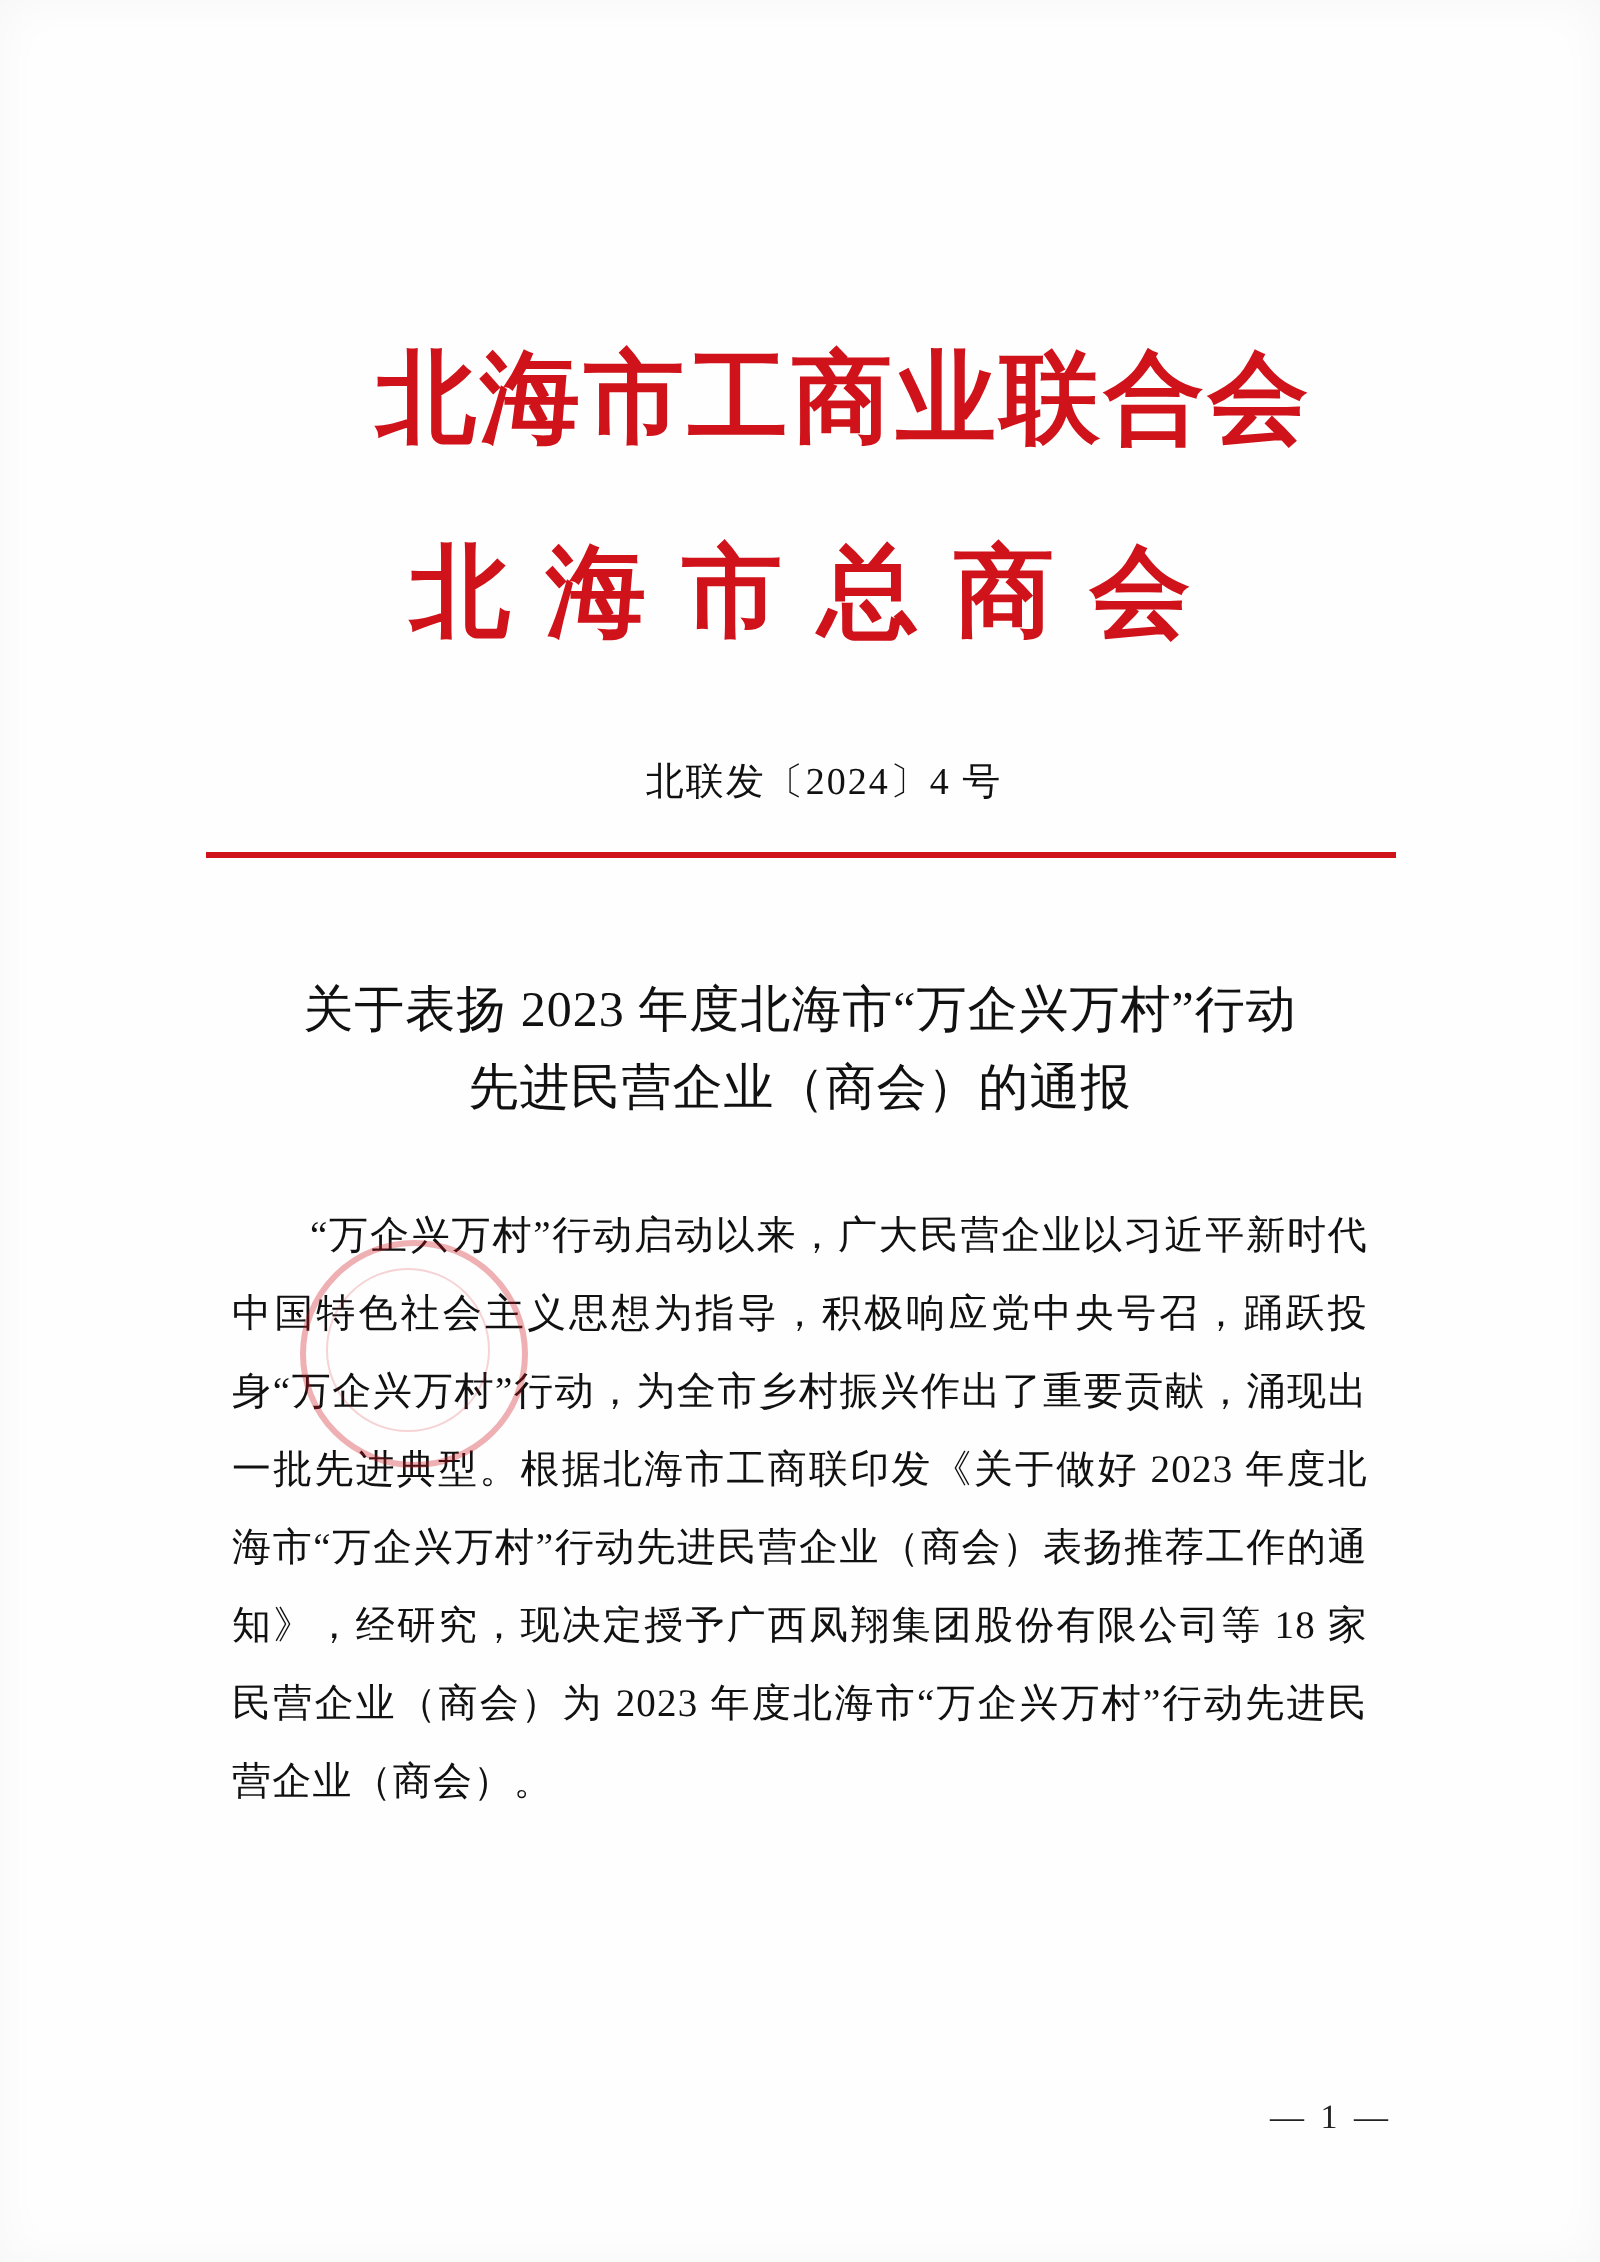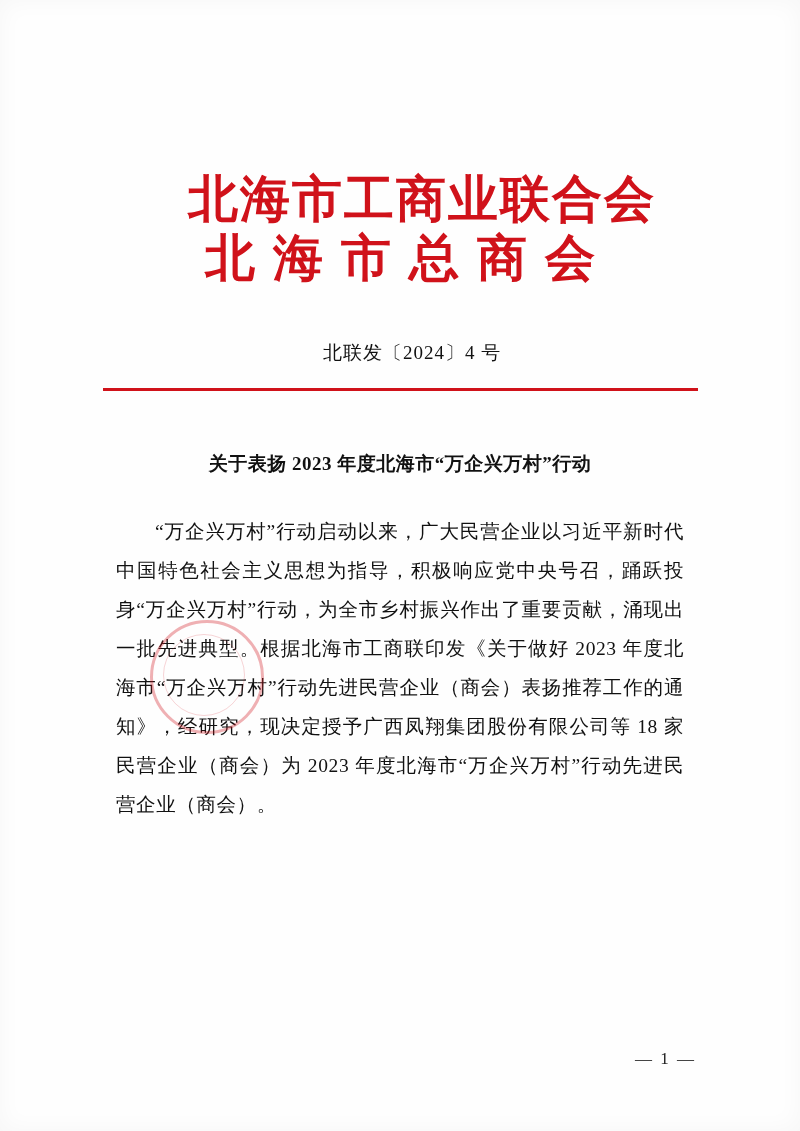--- a/index.html
+++ b/index.html
@@ -32,39 +32,40 @@
     font-size: 50px;
     line-height: 1.18;
     letter-spacing: 2px;
     font-family: "Liberation Serif", "DejaVu Serif", serif;
     white-space: nowrap;
     padding-left: 44px;
   }
   .lh-line.second {
     letter-spacing: 18px;
     padding-left: 18px;
+    margin-top: 38px;
   }
   .doc-number {
     text-align: center;
     font-size: 19px;
     margin-top: 52px;
     letter-spacing: 1px;
     color: #111;
     padding-left: 24px;
   }
   .red-rule {
     width: 595px;
     height: 3px;
     background: #d0121a;
     margin: 22px auto 0 auto;
   }
   .doc-title {
     text-align: center;
-    font-weight: bold;
-    font-size: 19px;
+    font-weight: normal;
+    font-size: 25px;
     line-height: 1.55;
     margin: 58px auto 0 auto;
     width: 620px;
     letter-spacing: 0.5px;
   }
   .body-area {
     width: 600px;
     margin: 34px auto 0 auto;
     font-size: 19.5px;
     line-height: 2.0;
@@ -121,20 +122,21 @@
     <div class="lh-line">北海市工商业联合会</div>
     <div class="lh-line second">北海市总商会</div>
   </div>
 
   <div class="doc-number">北联发〔2024〕4 号</div>
 
   <div class="red-rule"></div>
 
   <div class="doc-title">
     <div>关于表扬 2023 年度北海市“万企兴万村”行动</div>
+    <div>先进民营企业（商会）的通报</div>
   </div>
 
   <div class="body-area">
     <p class="para">“万企兴万村”行动启动以来，广大民营企业以习近平新时代中国特色社会主义思想为指导，积极响应党中央号召，踊跃投身“万企兴万村”行动，为全市乡村振兴作出了重要贡献，涌现出一批先进典型。根据北海市工商联印发《关于做好 2023 年度北海市“万企兴万村”行动先进民营企业（商会）表扬推荐工作的通知》，经研究，现决定授予广西凤翔集团股份有限公司等 18 家民营企业（商会）为 2023 年度北海市“万企兴万村”行动先进民营企业（商会）。</p>
   </div>
 
   <div class="seal"></div>
   <div class="seal inner"></div>
 
   <div class="page-number">— 1 —</div>

